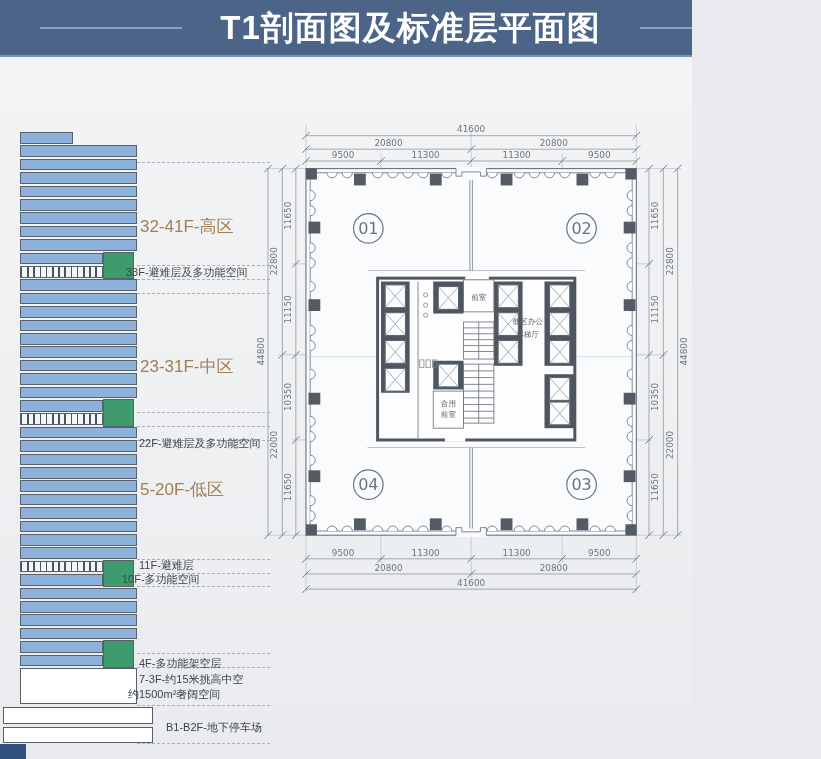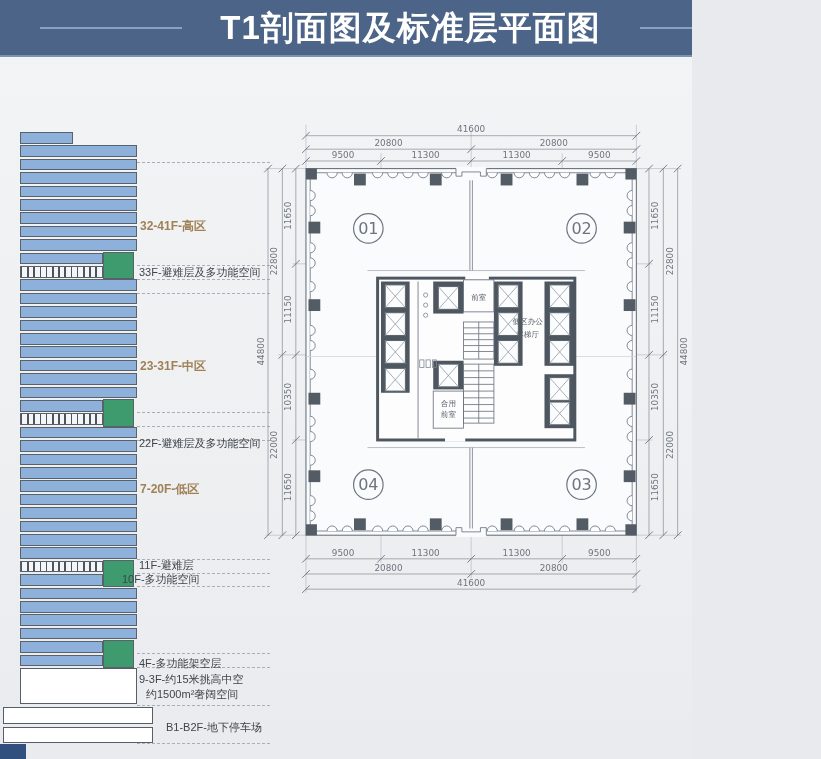--- a/index.html
+++ b/index.html
@@ -24,21 +24,21 @@
   .bar.half{width:83px;}
   .bar.hatch{width:83px;background:repeating-linear-gradient(90deg,#4c545d 0 1.5px,#f4f5f6 1.5px 6.2px);}
   .greenblk{position:absolute;left:103px;width:31px;height:27.6px;box-sizing:border-box;
             background:#3d9b6d;border:1.2px solid #59616b;}
   .lobbybox{position:absolute;left:20px;top:668px;width:117px;height:36px;box-sizing:border-box;
             background:#ffffff;border:1.6px solid #565e68;}
   .bsmt{position:absolute;left:3px;width:150px;height:16.5px;box-sizing:border-box;
         background:#ffffff;border:1.6px solid #565e68;}
   .dash{position:absolute;left:137px;width:133px;height:0;border-top:1.5px dashed #a9afb7;}
   
-  .zlabel{position:absolute;font-size:12px;font-weight:bold;color:#a08054;line-height:17px;white-space:nowrap;}
+  .zlabel{position:absolute;font-size:17px;font-weight:normal;color:#a08054;line-height:17px;white-space:nowrap;}
   .slabel{position:absolute;font-size:11px;color:#3f454c;line-height:15px;white-space:nowrap;}
   
   #plansvg{position:absolute;inset:0;}
   #plansvg text{font-family:"DejaVu Sans","Liberation Sans",sans-serif;}
   .dim{font-size:10.5px;fill:#6e757e;text-anchor:middle;}
   .unit{font-size:19px;fill:#6b7480;text-anchor:middle;}
   .room{font-size:9px;fill:#575d66;text-anchor:middle;}
   #plan-caption{position:absolute;left:363px;top:720px;width:392px;text-align:center;
                 font-family:"DejaVu Serif","Liberation Serif",serif;
                 font-size:19px;letter-spacing:1px;color:#8a7258;}
@@ -114,29 +114,29 @@
       <div class="dash" style="top: 559px;"></div>
       <div class="dash" style="top: 572.5px;"></div>
       <div class="dash" style="top: 586px;"></div>
       <div class="dash" style="top: 653px;"></div>
       <div class="dash" style="top: 667px;"></div>
       <div class="dash" style="top: 705px;"></div>
       <div class="dash" style="top: 743px;"></div>
     </div>
 
   <div class="zlabel" style="left:140px;top:218px">32-41F-高区</div>
-  <div class="slabel" style="left:139px;top:265px">33F-避难层及多功能空间</div>
+  <div class="slabel" style="left:126px;top:265px">33F-避难层及多功能空间</div>
   <div class="zlabel" style="left:140px;top:358px">23-31F-中区</div>
   <div class="slabel" style="left:139px;top:436px">22F-避难层及多功能空间</div>
-  <div class="zlabel" style="left:140px;top:481px">7-20F-低区</div>
+  <div class="zlabel" style="left:140px;top:481px">5-20F-低区</div>
   <div class="slabel" style="left:139px;top:558px">11F-避难层</div>
   <div class="slabel" style="left:122px;top:572px">10F-多功能空间</div>
   <div class="slabel" style="left:139px;top:656px">4F-多功能架空层</div>
-  <div class="slabel" style="left:139px;top:672px">9-3F-约15米挑高中空</div>
-  <div class="slabel" style="left:146px;top:687px">约1500m²奢阔空间</div>
+  <div class="slabel" style="left:139px;top:672px">7-3F-约15米挑高中空</div>
+  <div class="slabel" style="left:128px;top:687px">约1500m²奢阔空间</div>
   <div class="slabel" style="left:166px;top:719.5px">B1-B2F-地下停车场</div>
 
   <svg id="plansvg" viewBox="0 0 821 759">
     <defs>
       <g id="lift">
         <rect width="24" height="27" fill="#fcfdfe" stroke="#5c646e" stroke-width="1.2"></rect>
         <path d="M0,0L24,27M24,0L0,27" stroke="#8f969e" stroke-width="0.9" fill="none"></path>
       </g>
       <path id="bump" d="M-6,0a6,6 0 0,0 12,0" fill="#fcfdfe" stroke="#6b7480" stroke-width="1"></path>
     </defs>

